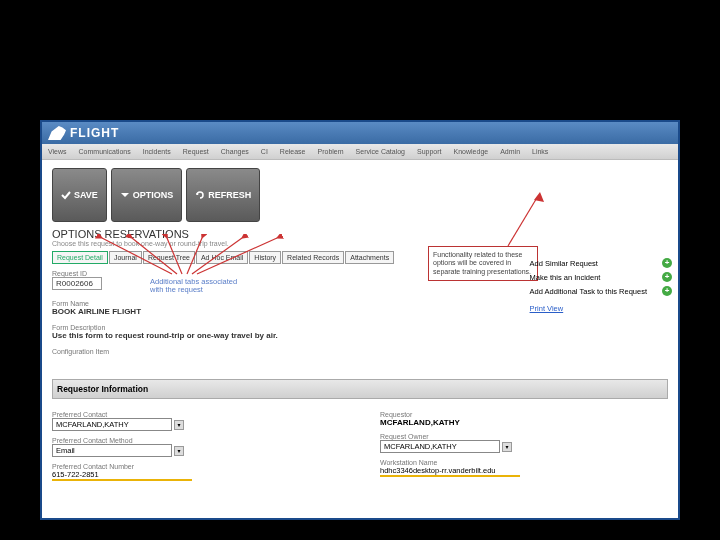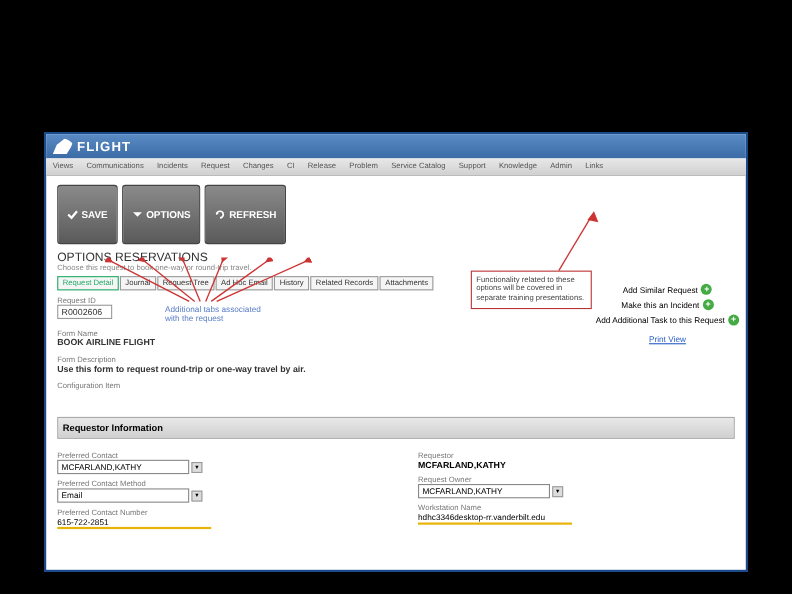--- a/index.html
+++ b/index.html
@@ -22,21 +22,21 @@
   .tabs { display: flex; gap: 1px; font-size: 7px; margin-top: 4px; position: relative; }
   .tab { border: 1px solid #999; padding: 2px 4px; background: #f5f5f5; cursor: pointer; color: #333; }
   .tab.active { border-color: #2a6; color: #2a6; }
   .form-area { position: relative; margin-top: 6px; font-size: 7.5px; color: #333; }
   .fld-label { color: #777; font-size: 7px; margin-top: 6px; }
   .fld-value { font-weight: bold; font-size: 8px; }
   .fld-box { border: 1px solid #999; padding: 1px 3px; display: inline-block; min-width: 50px; font-size: 8px; }
   .callout-box { position: absolute; border: 1px solid #b33; padding: 4px; font-size: 7px; color: #444; background: #fff; width: 110px; line-height: 1.2; }
   .annot { position: absolute; color: #5a7ec8; font-size: 7.5px; text-align: left; line-height: 1.1; }
   .side-actions { position: absolute; right: 6px; top: 98px; font-size: 7.5px; text-align: right; }
-  .side-actions div { display: flex; align-items: center; justify-content: center; gap: 3px; margin-bottom: 4px; cursor: pointer; }
+  .side-actions div { display: flex; align-items: center; justify-content: space-between; gap: 15px; margin-bottom: 4px; cursor: pointer; }
   .plus { width: 10px; height: 10px; border-radius: 50%; background: #4a4; color: #fff; font-size: 8px; line-height: 10px; text-align: center; font-weight: bold; }
   .print-link { color: #2a5ec8; text-decoration: underline; font-size: 7.5px; }
   .req-info-bar { background: linear-gradient(#e8e8e8,#d0d0d0); border: 1px solid #aaa; font-size: 8.5px; font-weight: bold; padding: 4px 4px; margin-top: 10px; }
   .two-col { display: flex; gap: 40px; margin-top: 6px; }
   .col { flex: 1; font-size: 7.5px; }
   .input-line { border-bottom: 2px solid #eab308; font-size: 7.5px; min-width: 140px; display: inline-block; }
   .input-box { border: 1px solid #888; padding: 1px 3px; display: inline-block; min-width: 120px; font-size: 7.5px; background: #fff; }
   .dd-icon { display:inline-block; width:10px; height:10px; background:#ddd; border:1px solid #999; text-align:center; line-height:8px; font-size:6px; vertical-align:middle; margin-left:2px; }
   svg.arrow-svg { position:absolute; pointer-events:none; }
 </style>

